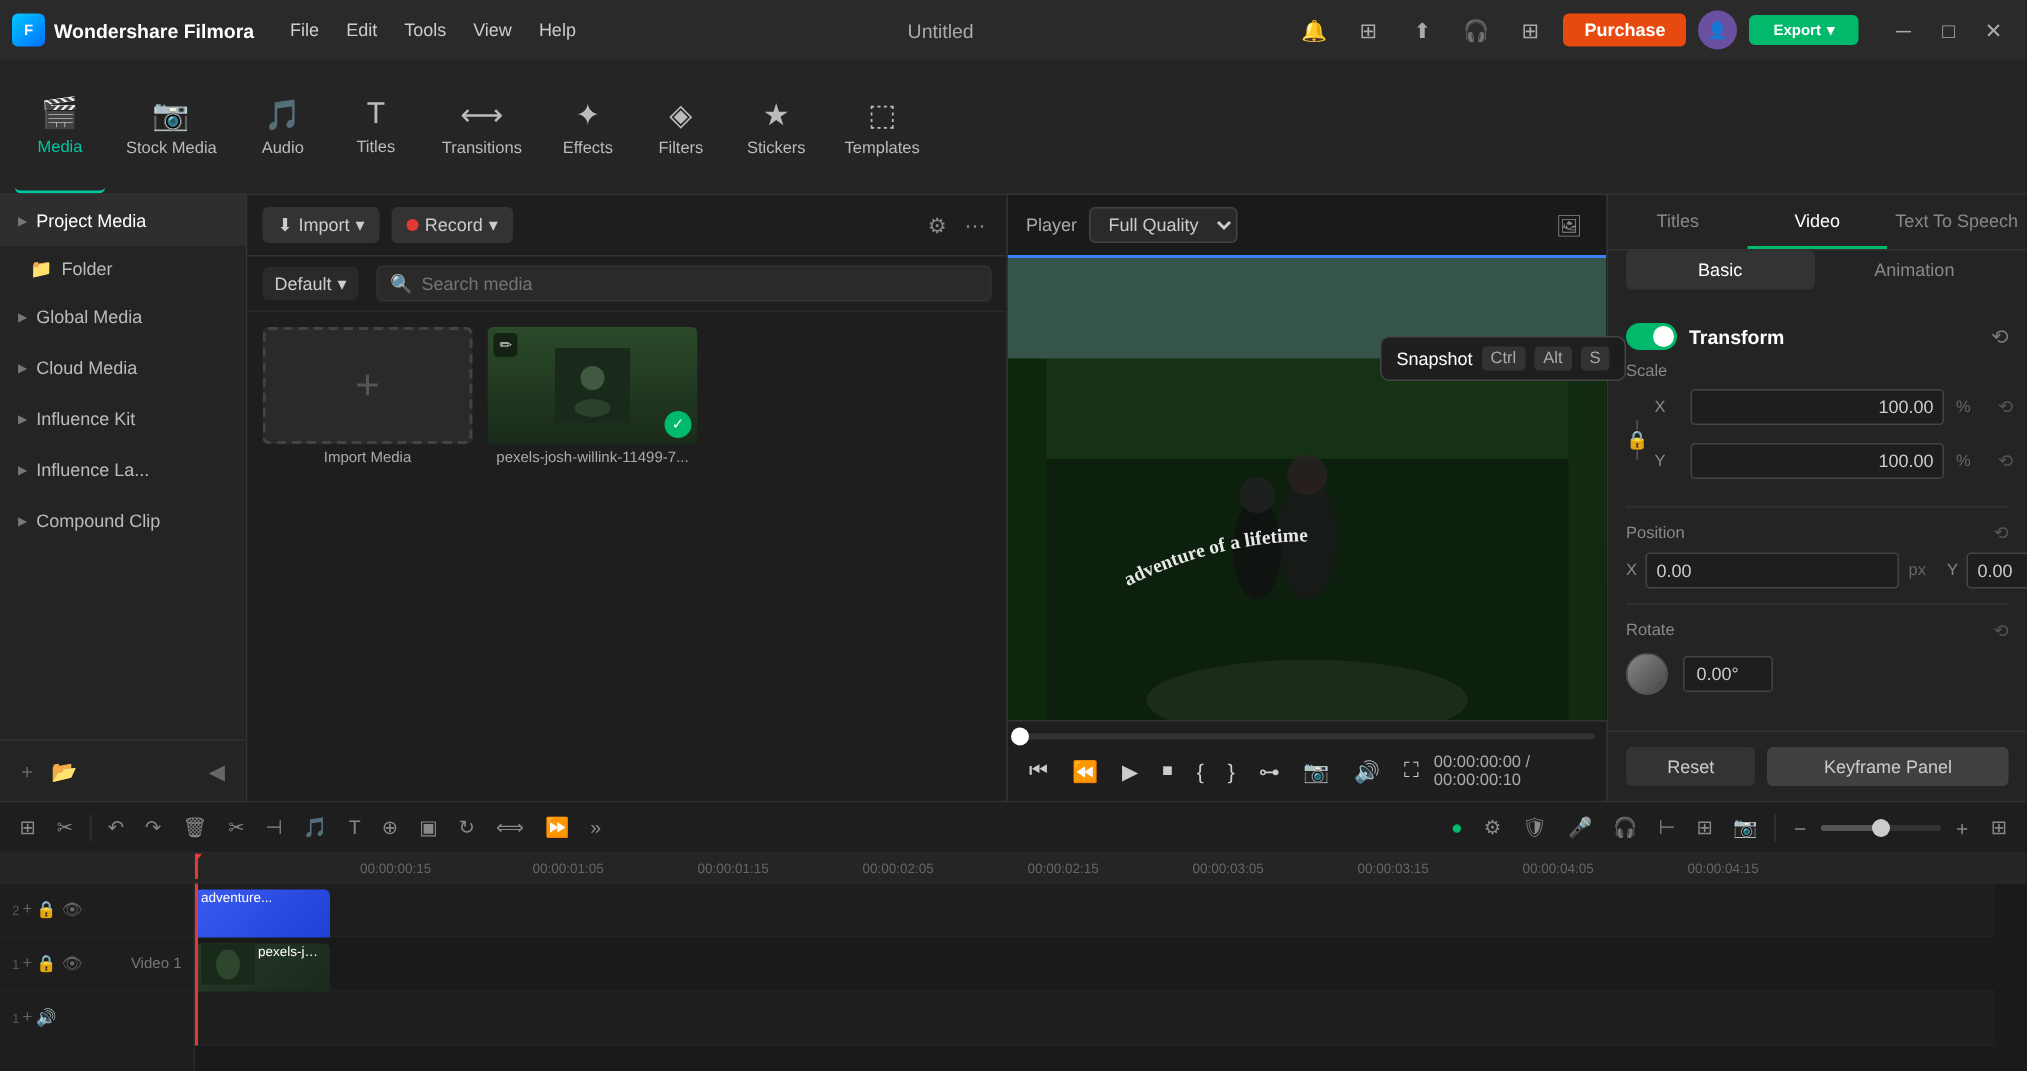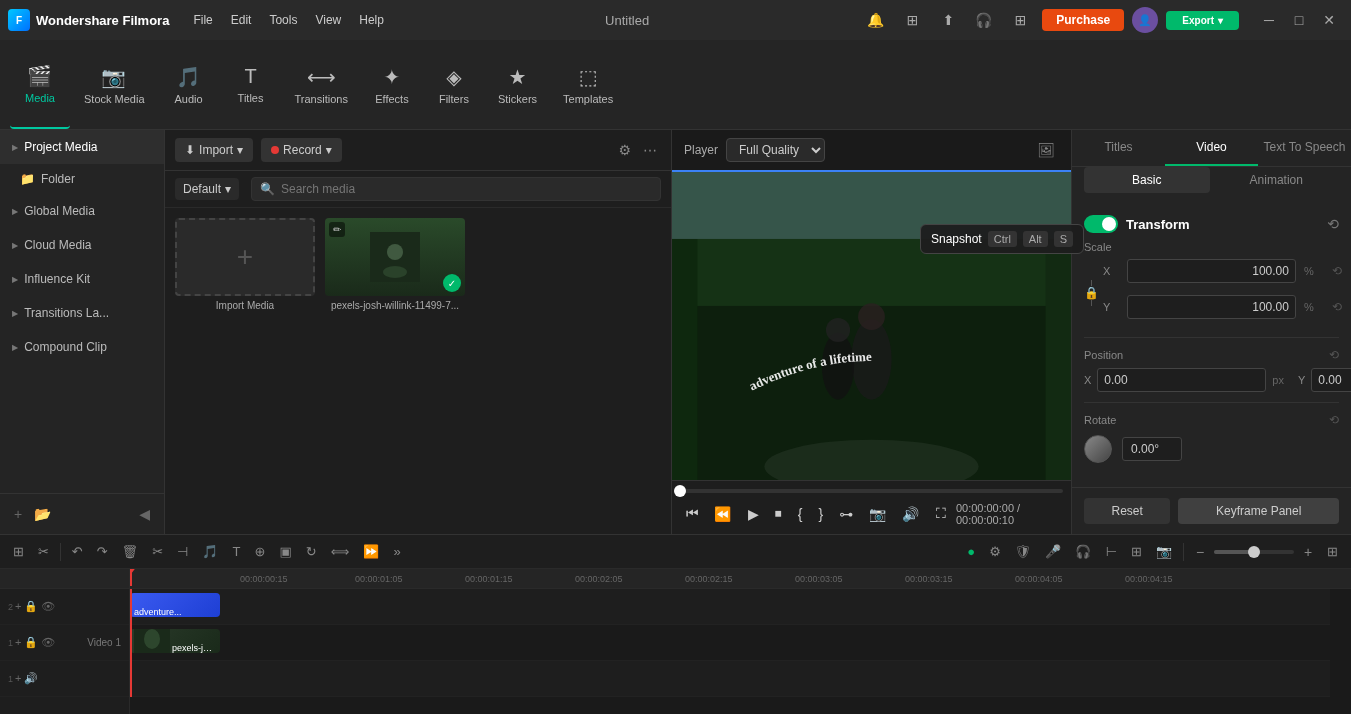--- a/index.html
+++ b/index.html
@@ -124,21 +124,21 @@
     .timeline-body { display: flex; flex: 1; overflow: hidden; }
     .tl-track-labels { width: 130px; background: #1e1e1e; border-right: 1px solid #2a2a2a; display: flex; flex-direction: column; }
     .tl-track-label { height: 36px; display: flex; align-items: center; padding: 0 8px; gap: 4px; border-bottom: 1px solid #222; font-size: 11px; color: #888; }
     .tl-track-label .label-icons { display: flex; gap: 3px; }
     .tl-icon { font-size: 11px; color: #666; cursor: pointer; }
     .tl-track-label .track-name { font-size: 10px; color: #777; margin-left: auto; }
     .tl-content { flex: 1; overflow-x: auto; position: relative; }
     .tl-ruler { height: 20px; background: #252525; border-bottom: 1px solid #2a2a2a; display: flex; align-items: flex-end; padding-bottom: 2px; padding-left: 0; position: relative; overflow: hidden; }
     .tl-tracks { position: relative; }
     .tl-track { height: 36px; border-bottom: 1px solid #222; position: relative; }
-    .tl-clip { position: absolute; height: 24px; top: 4px; border-radius: 4px; overflow: hidden; display: flex; align-items: flex-end; font-size: 10px; color: #fff; padding: 0 4px; cursor: pointer; }
+    .tl-clip { position: absolute; height: 36px; top: 4px; border-radius: 4px; overflow: hidden; display: flex; align-items: flex-start; font-size: 10px; color: #fff; padding: 0 4px; cursor: pointer; }
     .tl-clip.text-clip { background: linear-gradient(135deg, #3a5af0, #1e3fd4); }
     .tl-clip.video-clip { background: linear-gradient(135deg, #2a4a2a, #1a3a1a); }
     .snap-tooltip { position: absolute; bottom: 460px; left: 920px; background: rgba(30,30,30,0.95); border: 1px solid #444; border-radius: 6px; padding: 6px 10px; display: flex; align-items: center; gap: 6px; font-size: 12px; color: #ccc; z-index: 100; }
     .snap-tooltip .snap-label { color: #fff; }
     .snap-tooltip .shortcut { background: #333; padding: 2px 6px; border-radius: 3px; font-size: 11px; color: #aaa; }
   </style>
 </head>
 <body>
 
 <div id="titlebar">
@@ -231,21 +231,21 @@
     <div class="sidebar-item">
       <span class="arrow">▶</span>
       <span>Cloud Media</span>
     </div>
     <div class="sidebar-item">
       <span class="arrow">▶</span>
       <span>Influence Kit</span>
     </div>
     <div class="sidebar-item">
       <span class="arrow">▶</span>
-      <span>Transitions La...</span>
+      <span>Influence La...</span>
     </div>
     <div class="sidebar-item">
       <span class="arrow">▶</span>
       <span>Compound Clip</span>
     </div>
 
     <div style="margin-top: auto; display: flex; gap: 4px; padding: 8px 10px; border-top: 1px solid #333;">
       <div style="background: none; border: none; color: #666; cursor: pointer; padding: 4px; font-size: 14px;">+</div>
       <div style="background: none; border: none; color: #666; cursor: pointer; padding: 4px; font-size: 14px;">📂</div>
       <div style="background: none; border: none; color: #666; cursor: pointer; padding: 4px; font-size: 14px; margin-left: auto;">◀</div>

